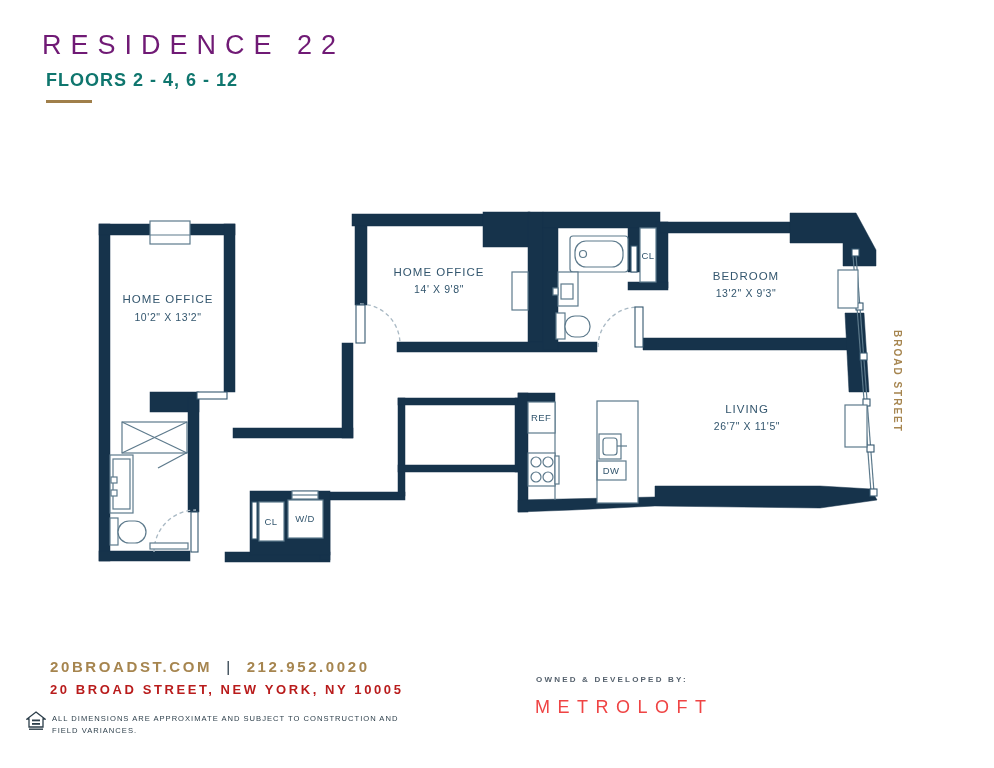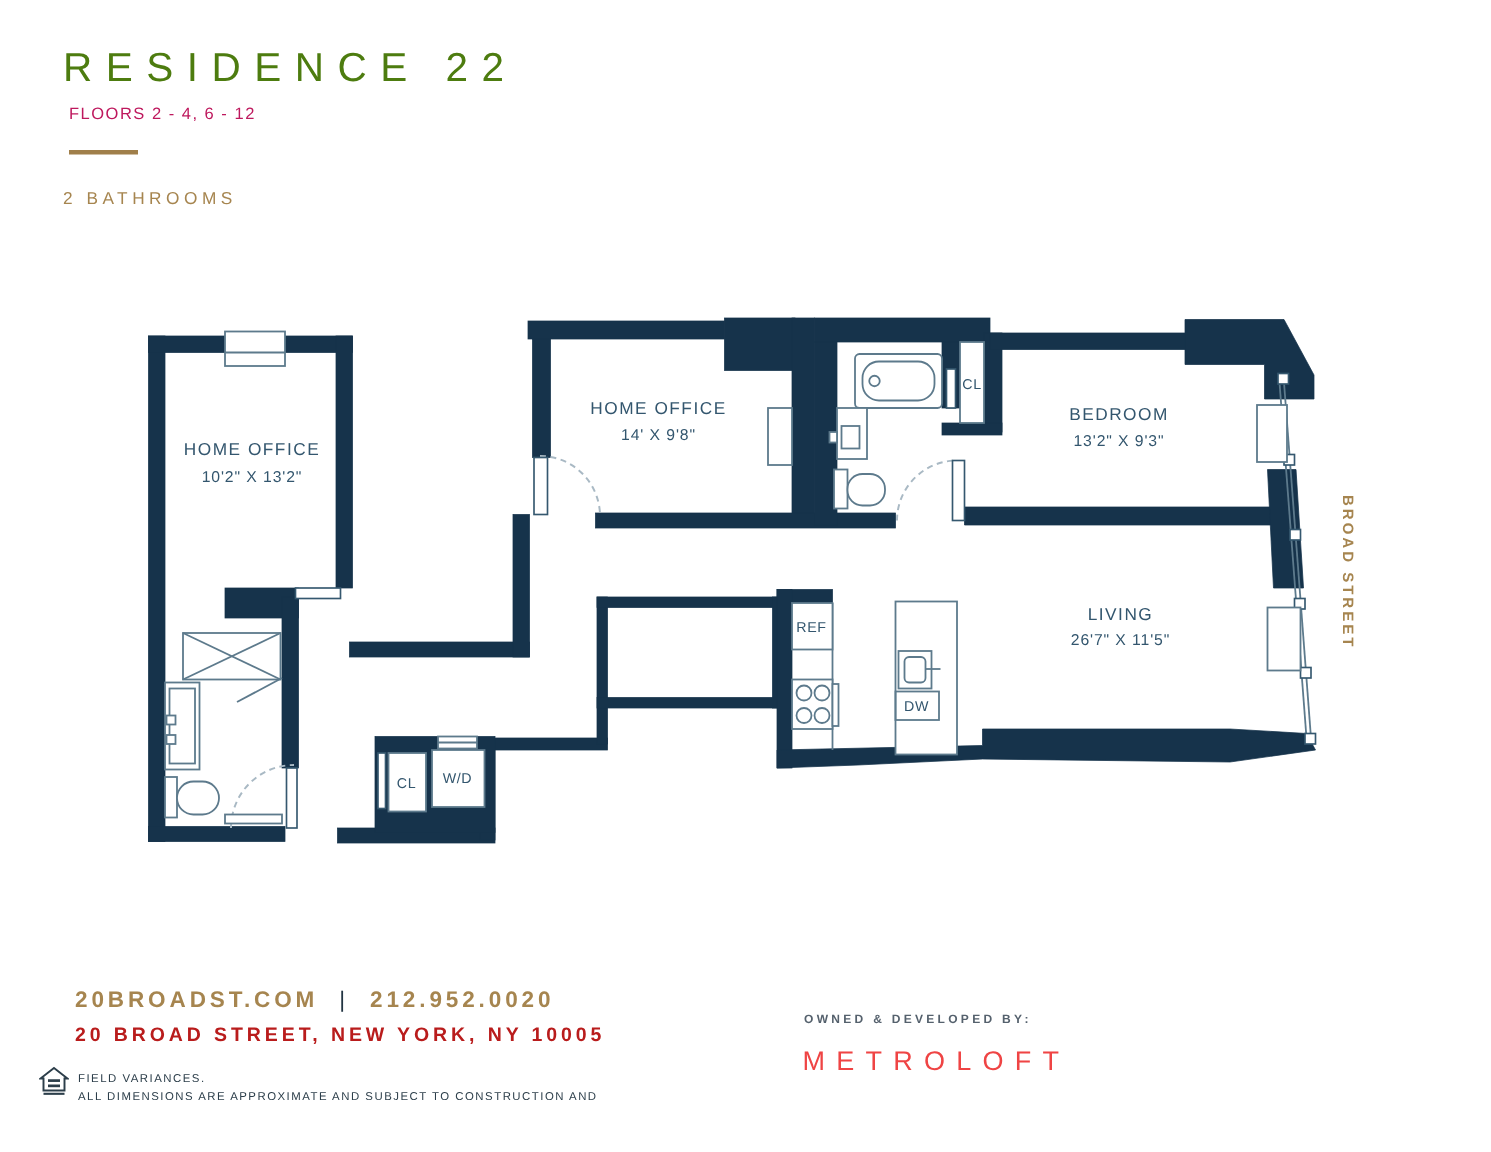--- a/index.html
+++ b/index.html
@@ -1,20 +1,20 @@
 <!DOCTYPE html>
 <html><head>
 <meta charset="utf-8">
 <style>
   html,body{margin:0;padding:0;}
   body{width:994px;height:768px;position:relative;background:#ffffff;overflow:hidden;
        font-family:"Liberation Sans", sans-serif;}
   .abs{position:absolute;}
-  .title{left:42px;top:30px;font-size:27px;letter-spacing:9px;color:#4d7c0f;font-weight:500;}
-  .floors{left:46px;top:70px;font-size:11px;letter-spacing:1px;color:#be185d;font-weight:400;}
+  .title{left:42px;top:30px;font-size:27px;letter-spacing:9px;color:#701a75;font-weight:500;}
+  .floors{left:46px;top:70px;font-size:18px;letter-spacing:1px;color:#0f766e;font-weight:700;}
   .divider{left:46px;top:100px;width:46px;height:3px;background:#a07f4a;}
   .features{left:42px;top:122px;color:#a6854f;font-size:11.5px;letter-spacing:3px;line-height:22px;font-weight:500;}
   .street{left:903px;top:330px;color:#a6854f;font-size:10px;letter-spacing:2px;font-weight:600;
           transform:rotate(90deg);transform-origin:0 0;white-space:nowrap;}
   .contact{left:50px;top:658px;font-size:15px;letter-spacing:2.6px;color:#a6854f;font-weight:600;}
   .contact .sep{color:#223442;margin:0 14px;font-weight:400;}
   .address{left:50px;top:682px;font-size:13px;letter-spacing:2.6px;color:#b91c1c;font-weight:600;}
   .disclaimer{left:52px;top:713px;font-size:7.6px;letter-spacing:1px;color:#2c3e4a;line-height:11.5px;font-weight:500;}
   .devby{left:536px;top:675px;font-size:8px;letter-spacing:2.2px;color:#55616d;font-weight:600;}
   .developer{left:535px;top:697px;font-size:18px;letter-spacing:7.5px;color:#ef4444;font-weight:500;}
@@ -29,21 +29,20 @@
   .leaf{fill:#ffffff;stroke:#35586f;stroke-width:1.1;}
   .mull{fill:#ffffff;stroke:#35586f;stroke-width:1.1;}
 </style>
 </head>
 <body>
 
 <div class="abs title">RESIDENCE 22</div>
 <div class="abs floors">FLOORS 2 - 4, 6 - 12</div>
 <div class="abs divider"></div>
 <div class="abs features">
-  <div>2 BATHROOMS</div>
 </div>
 
 <svg class="abs" style="left:0;top:0" width="994" height="768" viewBox="0 0 994 768">
   <g>
 
     <rect class="wall" x="99" y="224" width="11" height="337"></rect>
     <rect class="wall" x="99" y="224" width="136" height="11"></rect>
     <rect class="wall" x="224" y="224" width="11" height="168"></rect>
     <rect class="wall" x="150" y="392" width="49" height="20"></rect>
     <rect class="wall" x="188" y="398" width="11" height="114"></rect>
@@ -186,18 +185,18 @@
 </div>
 <div class="abs address">20 BROAD STREET, NEW YORK, NY 10005</div>
 
 <svg class="abs" style="left:26px;top:711px" width="20" height="20" viewBox="0 0 20 20">
   <polygon points="10,1 19,8 17,8 17,16 3,16 3,8 1,8" fill="none" stroke="#2c3e4a" stroke-width="1.3"></polygon>
   <rect x="6" y="8.5" width="8" height="1.8" fill="#2c3e4a"></rect>
   <rect x="6" y="12" width="8" height="1.8" fill="#2c3e4a"></rect>
   <rect x="3" y="17.5" width="14" height="1.4" fill="#2c3e4a"></rect>
 </svg>
 <div class="abs disclaimer">
+  <div>ALL DIMENSIONS ARE APPROXIMATE AND SUBJECT TO CONSTRUCTION AND</div>
   <div>FIELD VARIANCES.</div>
-  <div>ALL DIMENSIONS ARE APPROXIMATE AND SUBJECT TO CONSTRUCTION AND</div>
 </div>
 
 <div class="abs devby">OWNED &amp; DEVELOPED BY:</div>
 <div class="abs developer">METROLOFT</div>
 
 </body></html>

